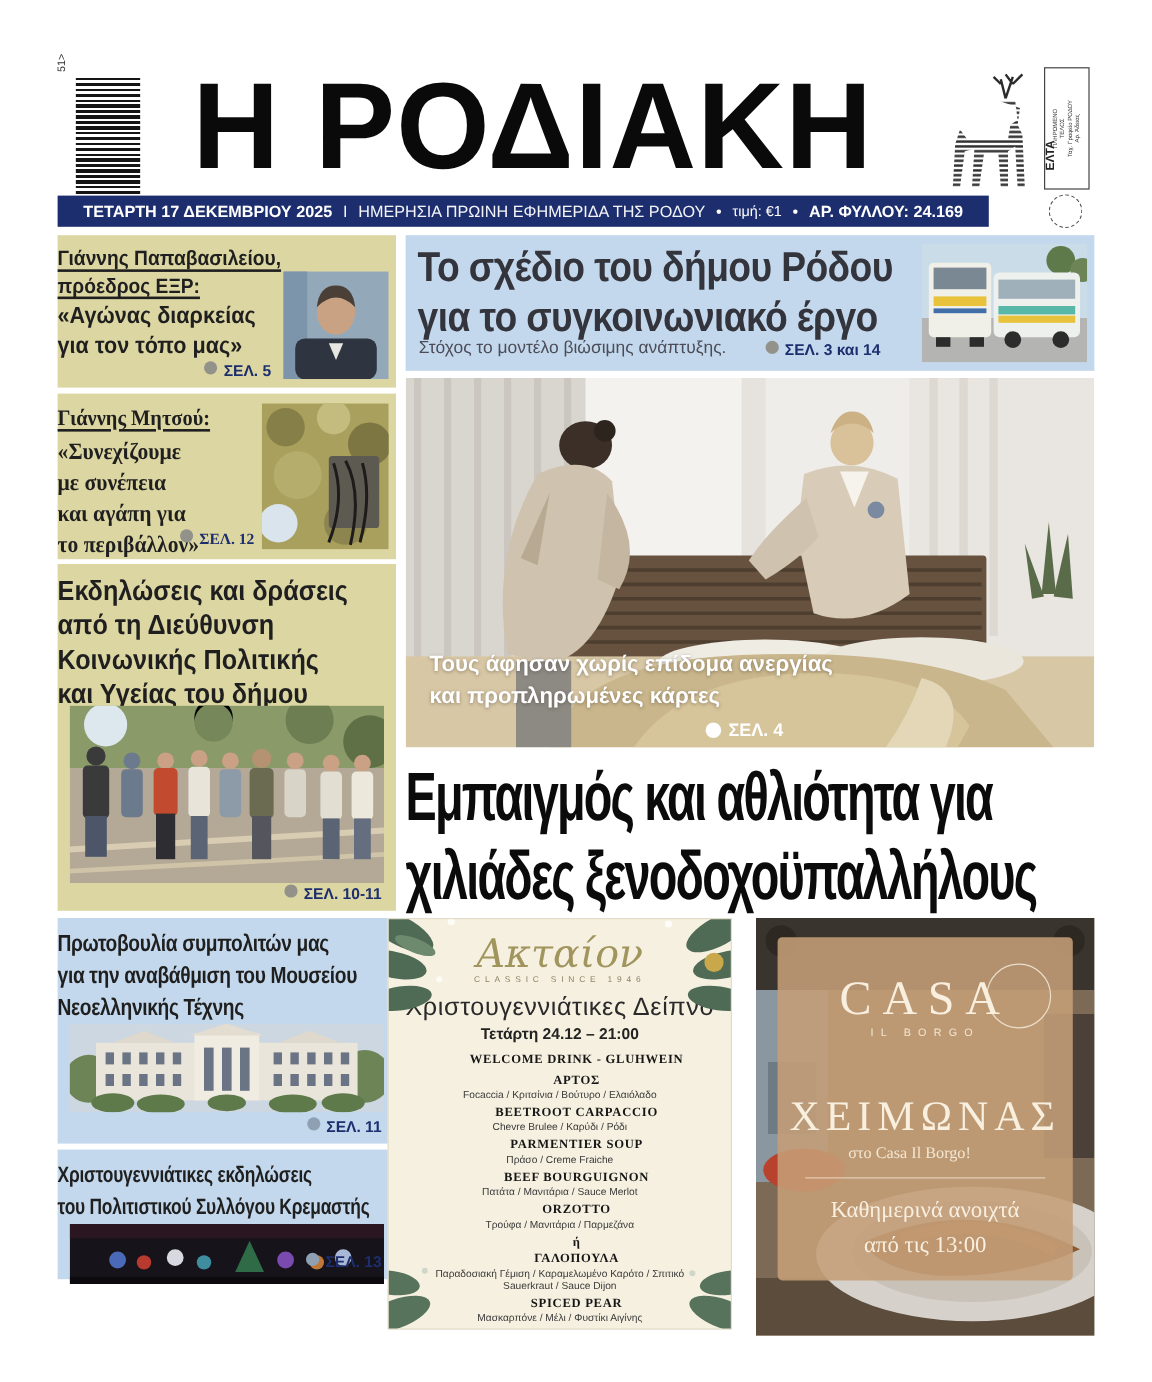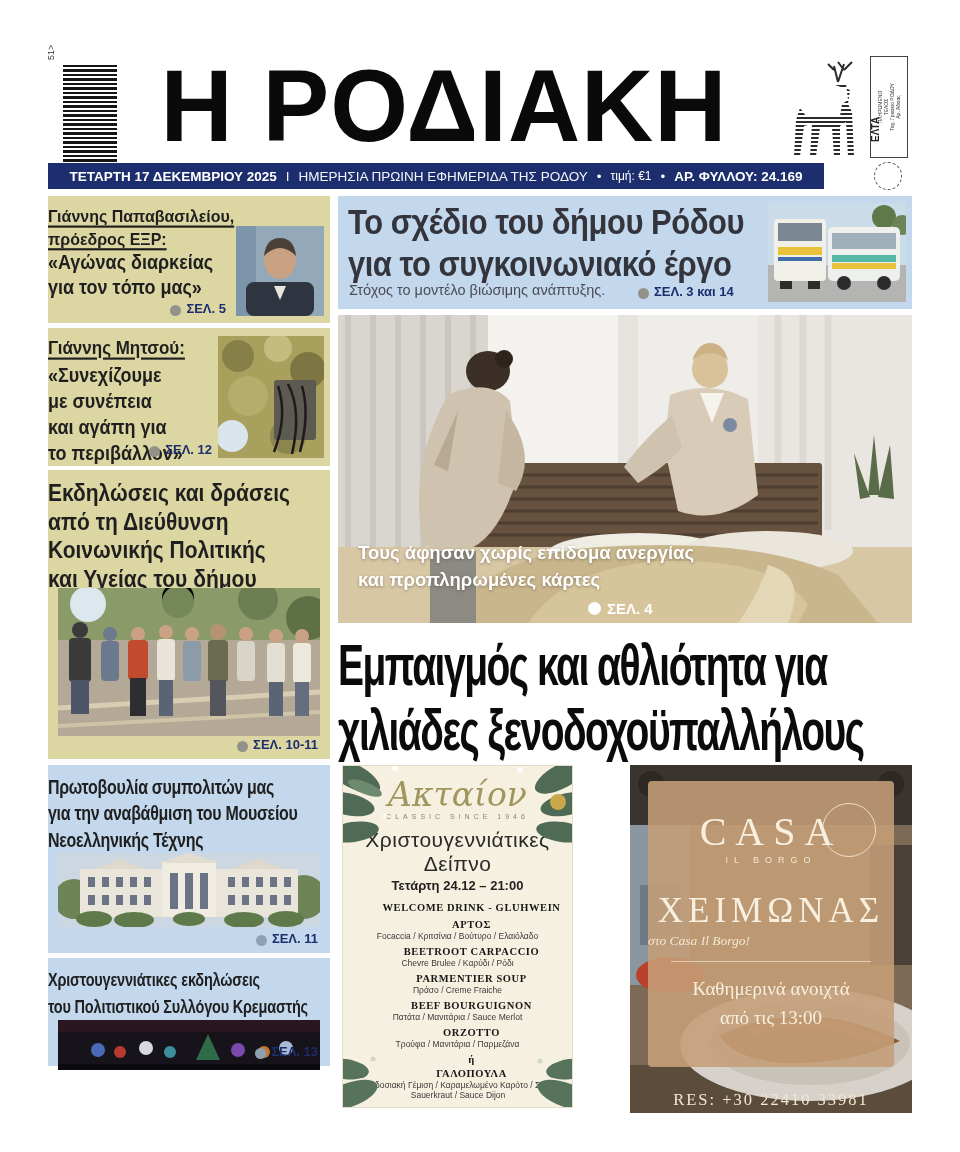--- a/index.html
+++ b/index.html
@@ -35,21 +35,21 @@
 
   
   .box{position:absolute;left:48px;width:282px;box-sizing:border-box;padding:9px 0;}
   .khaki{background:#dcd6a2;}
   .blue{background:#c3d8ec;}
   .kicker{font-weight:bold;color:#1f1f1f;text-decoration:underline;text-decoration-thickness:2px;
     text-underline-offset:3px;}
   .bhead{font-weight:bold;color:#1f1f1f;}
   .cond{transform-origin:top left;}
 
-  .marker{position:absolute;display:flex;align-items:flex-end;gap:5px;}
+  .marker{position:absolute;display:flex;align-items:flex-start;gap:5px;}
   .marker .dot{width:11px;height:11px;border-radius:50%;background:#92928a;display:inline-block;}
   .blue .marker .dot{background:#8fa0b2;}
   .marker .mt{font-size:13px;font-weight:bold;color:#1d2e6e;}
 
   .ph{position:absolute;overflow:hidden;}
 
   
   .topstory{position:absolute;left:338px;top:196px;width:574px;height:113px;background:#c3d8ec;
     box-sizing:border-box;padding:6px 10px;}
   .topstory-head{font-size:31px;font-weight:bold;line-height:37px;color:#34343c;
@@ -64,21 +64,21 @@
     line-height:27px;text-shadow:0 1px 3px rgba(60,50,40,.45);}
   .caption-page{position:absolute;left:250px;bottom:6px;display:flex;align-items:center;gap:6px;}
   .caption-page .dot{width:13px;height:13px;border-radius:50%;background:#fff;}
   .caption-page .mt{color:#fff;font-size:15px;font-weight:bold;}
 
   
   .mainhead{position:absolute;left:338px;top:632px;width:574px;font-size:39px;font-weight:bold;
     letter-spacing:-1.5px;line-height:45px;color:#0b0b0b;transform:scaleY(1.46);transform-origin:top left;}
 
   
-  .aktaion{position:absolute;left:342px;top:765px;width:231px;height:343px;background:#f6f0e0;
+  .aktaion{position:absolute;left:323px;top:765px;width:287px;height:343px;background:#f6f0e0;
     box-sizing:border-box;overflow:hidden;text-align:center;border:1px solid #e3dcc8;}
   .akt-logo{margin-top:12px;font-family:"DejaVu Serif",serif;font-style:italic;font-size:33px;
     color:#a1955e;line-height:34px;}
   .akt-tag{font-size:7px;letter-spacing:4px;color:#8d8262;margin-top:1px;}
   .akt-title{margin-top:8px;font-size:21px;color:#2a2a2a;letter-spacing:.5px;}
   .akt-date{font-size:13px;font-weight:bold;color:#222;margin-top:2px;}
   .akt-menu{margin-top:9px;}
   .akt-item{margin-bottom:5px;}
   .akt-name{font-family:"Liberation Serif",serif;font-weight:bold;font-size:10.5px;
     letter-spacing:.6px;color:#161616;line-height:12px;padding-left:28px;}
@@ -88,24 +88,24 @@
   
   .casa{position:absolute;left:630px;top:765px;width:282px;height:348px;overflow:hidden;background:#6e5c4a;}
   .casa-overlay{position:absolute;left:18px;top:16px;right:18px;bottom:46px;
     background:rgba(197,158,120,.88);border-radius:4px;text-align:center;color:#f6ecda;}
   .casa-notch{position:absolute;width:26px;height:26px;background:#2e2822;border-radius:50%;}
   .casa-brand{margin-top:30px;font-family:"Liberation Serif",serif;font-size:40px;letter-spacing:9px;
     line-height:42px;color:#f8efdf;}
   .casa-brand-sub{font-size:9px;letter-spacing:6px;margin-top:2px;color:#f3e7d2;}
   .casa-badge{position:absolute;right:18px;top:22px;width:52px;height:52px;border:1px solid rgba(248,240,224,.8);
     border-radius:50%;}
-  .casa-title{margin-top:26px;font-family:"Liberation Serif",serif;font-size:35px;letter-spacing:5px;
+  .casa-title{margin-top:46px;font-family:"Liberation Serif",serif;font-size:35px;letter-spacing:5px;
     color:#f8efdf;}
-  .casa-sub{margin-top:2px;font-family:"Liberation Serif",serif;font-size:13.5px;text-align:left;
-    padding-right:26px;color:#f3e7d2;font-style:italic;}
+  .casa-sub{margin-top:2px;font-family:"Liberation Serif",serif;font-size:13.5px;text-align:center;
+    padding-right:26px;color:#f3e7d2;}
   .casa-line{width:200px;margin:12px auto 0;border-top:1px solid rgba(248,240,224,.6);}
   .casa-hours{margin-top:12px;font-family:"Liberation Serif",serif;font-size:19px;line-height:29px;
     color:#f8efdf;}
   .casa-phone{margin-top:58px;font-family:"Liberation Serif",serif;font-size:16.5px;letter-spacing:2px;
     color:#f3e7d2;}
 </style>
 </head>
 <body>
 
 <div class="page">
@@ -163,21 +163,21 @@
         <ellipse cx="44" cy="34" rx="16" ry="19" fill="#c9a183"></ellipse>
         <path d="M28 30 Q30 12 44 12 Q58 12 60 30 Q52 22 44 22 Q36 22 28 30Z" fill="#4a4038"></path>
       </svg>
     </div>
     <div class="marker" style="right:104px;bottom:7px;">
       <span class="dot"></span>
       <span class="mt">ΣΕΛ. 5</span>
     </div>
   </div>
 
-  <div class="box khaki" style="top:328px;height:138px;">
+  <div class="box khaki" style="top:328px;height:138px;font-family:Liberation Serif, serif;">
     <div class="kicker cond" style="font-size:17px;line-height:22px;transform:scaleY(1.08);">Γιάννης Μητσού:</div>
     <div class="bhead pre cond" style="font-size:18px;line-height:24px;margin-top:4px;transform:scaleY(1.08);">«Συνεχίζουμε
 με συνέπεια
 και αγάπη για
 το περιβάλλον»</div>
     <div class="ph" style="right:6px;top:8px;width:106px;height:122px;">
       <svg width="106" height="122" viewBox="0 0 106 122">
         <rect width="106" height="122" fill="#a8a05c"></rect>
         <circle cx="20" cy="20" r="16" fill="#877f48"></circle>
           <circle cx="60" cy="12" r="14" fill="#c3bc7e"></circle>

